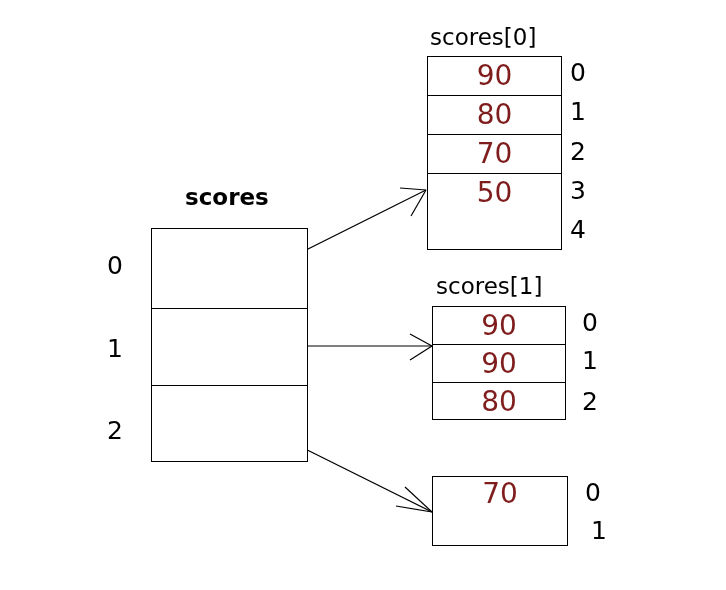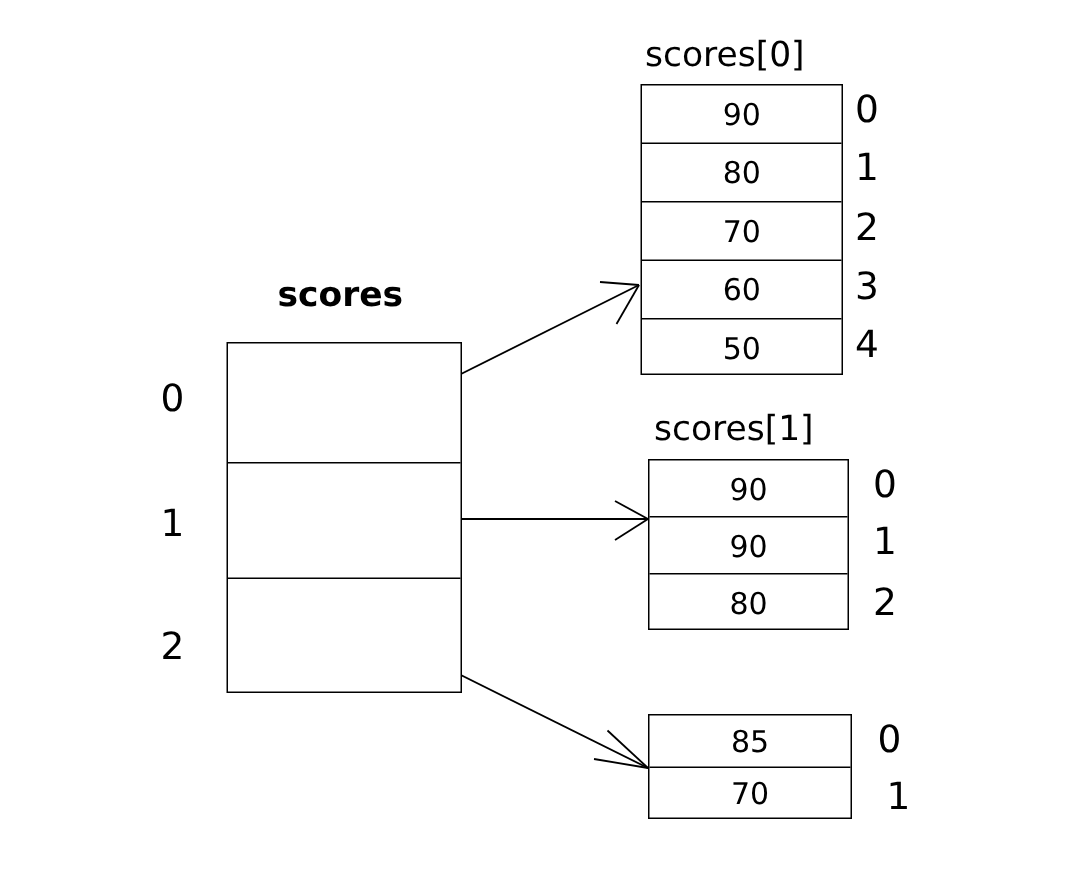--- a/index.html
+++ b/index.html
@@ -39,23 +39,23 @@
     border: 1px solid #000000;
     box-sizing: border-box;
     background: #ffffff;
   }
   .cell {
     box-sizing: border-box;
     border-bottom: 1px solid #000000;
     display: flex;
     align-items: center;
     justify-content: center;
-    font-size: 20px;
+    font-size: 28px;
     line-height: 1;
-    color: #000000;
+    color: #7f1d1d;
   }
   .cell:last-child {
     border-bottom: none;
   }
 
   
   #main-array .cell {
     justify-content: center;
   }
 
@@ -106,21 +106,20 @@
     <div class="cell" style="height:77px;"></div>
     <div class="cell" style="height:75px;"></div>
   </div>
 
   <div class="label" style="left:430px; top:26px;">scores[0]</div>
 
   <div class="array-box" style="left:427px; top:56px; width:135px; height:194px;">
     <div class="cell" style="height:39px;">90</div>
     <div class="cell" style="height:39px;">80</div>
     <div class="cell" style="height:39px;">70</div>
-    <div class="cell" style="height:39px;">60</div>
     <div class="cell" style="height:38px;">50</div>
   </div>
 
   <div class="idx" style="left:570px; top:60px;">0</div>
   <div class="idx" style="left:570px; top:99px;">1</div>
   <div class="idx" style="left:570px; top:139px;">2</div>
   <div class="idx" style="left:570px; top:178px;">3</div>
   <div class="idx" style="left:570px; top:217px;">4</div>
 
   <div class="label" style="left:436px; top:275px;text-align:center;">scores[1]</div>
@@ -130,20 +129,19 @@
     <div class="cell" style="height:38px;">90</div>
     <div class="cell" style="height:38px;">80</div>
   </div>
 
   <div class="idx" style="left:582px; top:310px;">0</div>
   <div class="idx" style="left:582px; top:348px;">1</div>
   <div class="idx" style="left:582px; top:389px;">2</div>
 
 
   <div class="array-box" style="left:432px; top:476px; width:136px; height:70px;">
-    <div class="cell" style="height:35px;">85</div>
     <div class="cell" style="height:34px;">70</div>
   </div>
 
   <div class="idx" style="left:585px; top:480px;">0</div>
   <div class="idx" style="left:591px; top:518px;">1</div>
 
 </div>
 
 </body></html>

